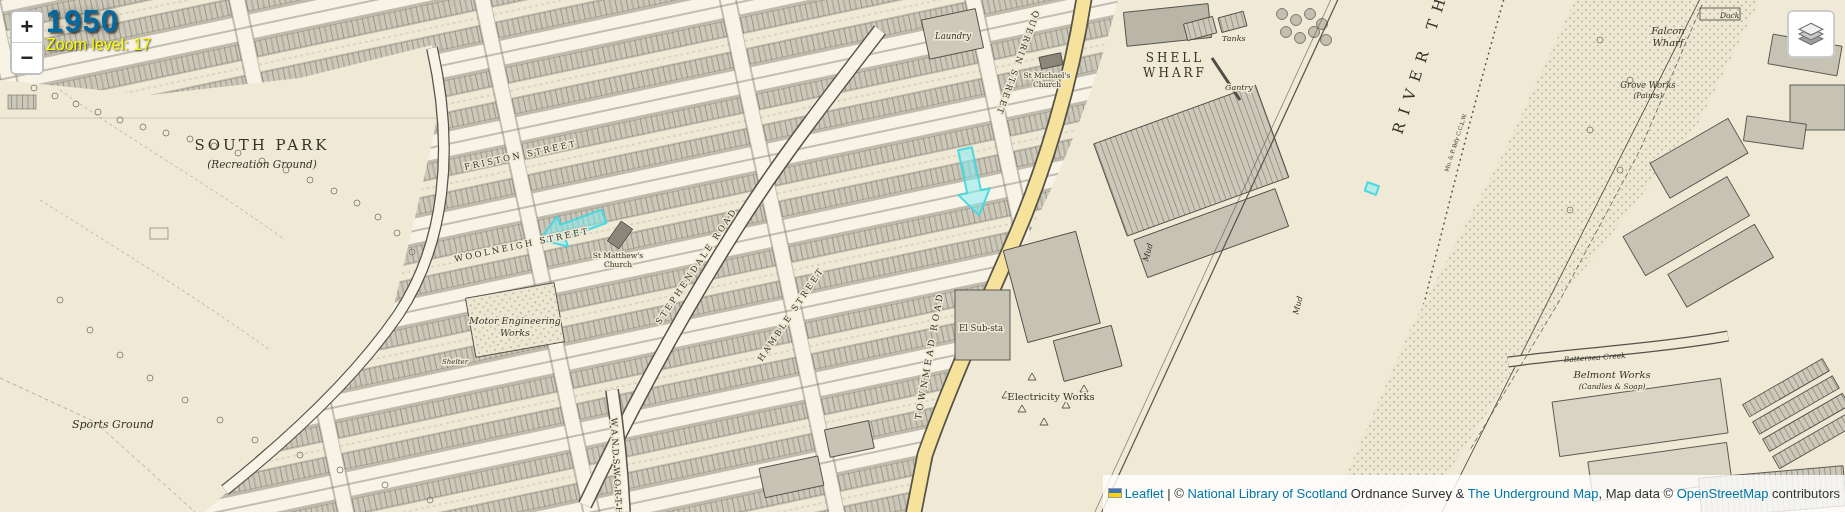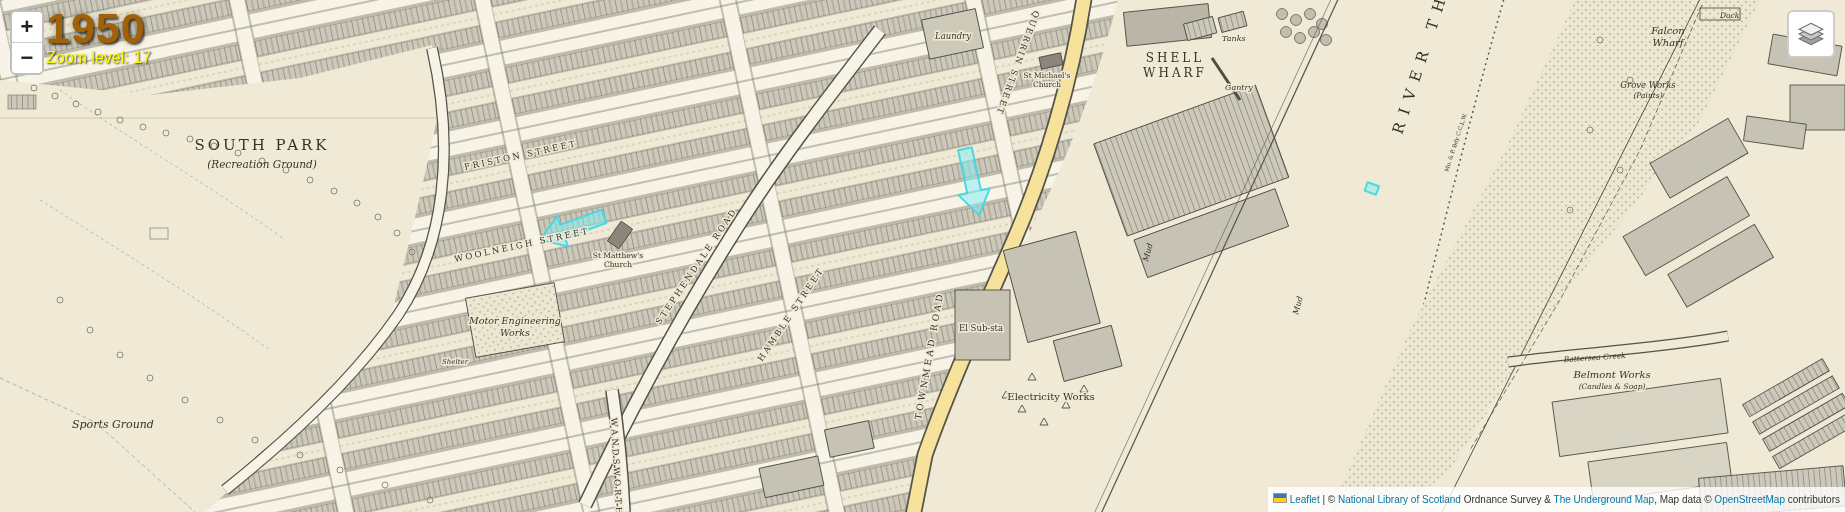--- a/index.html
+++ b/index.html
@@ -12,33 +12,33 @@
   
   .zoom-ctl{position:absolute;top:10px;left:10px;border:2px solid rgba(0,0,0,.25);
             border-radius:6px;overflow:hidden;background:#fff;z-index:20;}
   .zbtn{display:block;width:30px;height:30px;line-height:29px;text-align:center;
         font:bold 22px/29px "Liberation Sans",sans-serif;color:#222;background:#fff;
         text-decoration:none;cursor:pointer;}
   .zout{border-top:1px solid #ccc;}
 
   
   .title-box{position:absolute;top:4px;left:46px;z-index:15;pointer-events:none;}
-  .year{font-size:43px;font-weight:800;color:#a16207;letter-spacing:1px;
+  .year{font-size:31px;font-weight:800;color:#0369a1;letter-spacing:1px;
         text-shadow:2px 2px 2px rgba(0,0,0,.6),0 0 6px rgba(0,0,0,.35);}
   .zl{margin-top:-4px;font-size:16px;font-weight:normal;color:#ffff00;
       text-shadow:1px 1px 2px rgba(0,0,0,.8);}
 
   
   .layers-ctl{position:absolute;top:10px;right:10px;width:44px;height:44px;background:#fff;
               border:2px solid rgba(0,0,0,.2);border-radius:6px;display:flex;
               align-items:center;justify-content:center;z-index:20;cursor:pointer;}
 
   
   .attribution{position:absolute;right:0;bottom:0;background:rgba(255,255,255,.8);
-               padding:4px 5px;font-size:10px;line-height:17px;color:#333;z-index:20;
+               padding:10px 5px;font-size:13px;line-height:17px;color:#333;z-index:20;
                white-space:pre;}
   .attribution a{color:#0078A8;text-decoration:none;cursor:pointer;}
   .flag{display:inline-block;width:12px;height:8px;margin-right:3px;
         background:linear-gradient(#3f73c0 0 50%,#ffd500 50% 100%);
         border:0.5px solid #999;vertical-align:baseline;}
 </style>
 </head>
 <body>
 
 <div class="stage">

